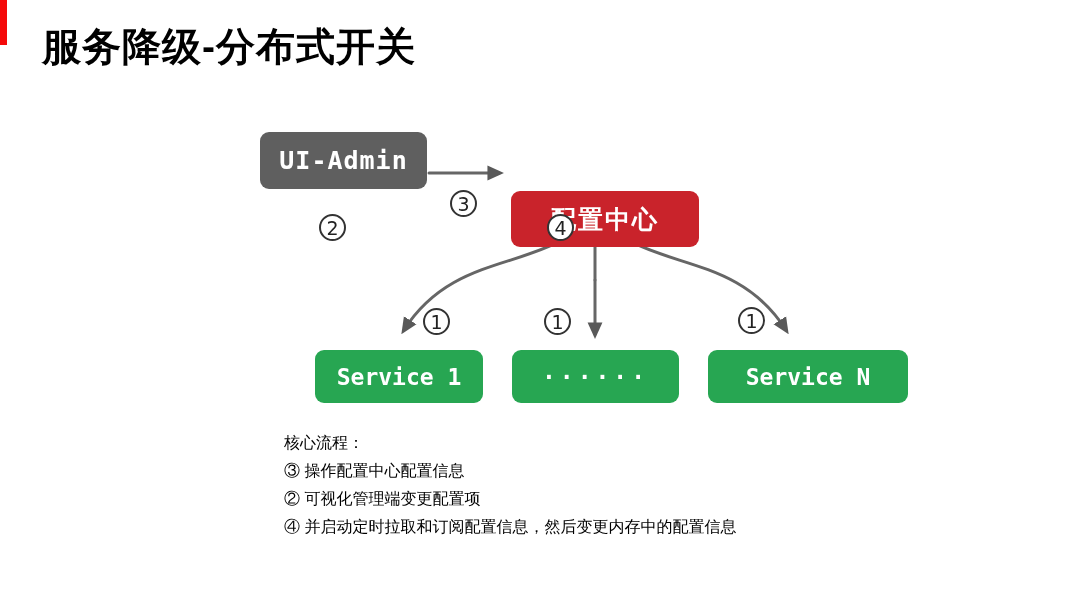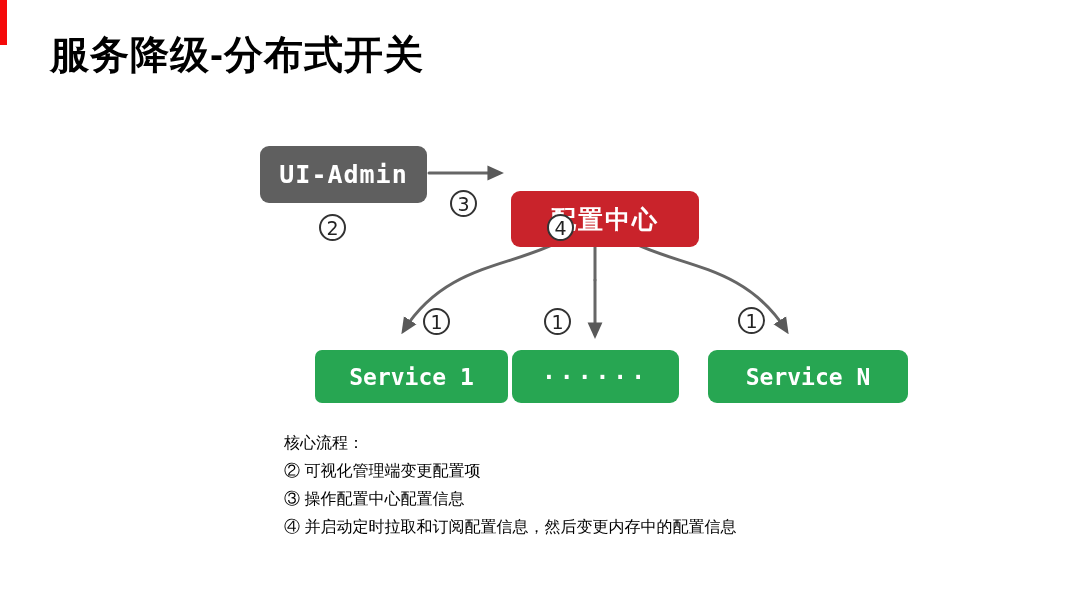--- a/index.html
+++ b/index.html
@@ -4,35 +4,35 @@
 <style>
   html,body{margin:0;padding:0;background:#e8e8e8;}
   .slide{
     position:relative;width:1080px;height:601px;background:#ffffff;
     overflow:hidden;font-family:"Liberation Sans",sans-serif;
   }
   .accent-bar{
     position:absolute;left:0;top:0;width:7px;height:45px;background:#f50a0a;
   }
   .title{
-    position:absolute;left:42px;top:20px;margin:8px;
+    position:absolute;left:42px;top:20px;margin:0;
     font-size:39px;font-weight:bold;color:#000;letter-spacing:1px;
   }
   svg.arrows{position:absolute;left:0;top:0;}
   .node{
     position:absolute;border-radius:9px;color:#fff;
     display:flex;align-items:center;justify-content:center;
     font-family:"DejaVu Sans Mono","Liberation Mono",monospace;
     font-weight:600;
   }
-  .node-gray{left:260px;top:146px;width:167px;height:57px;background:#5f5f5f;font-size:25px;letter-spacing:1px;}
+  .node-gray{left:260px;top:132px;width:167px;height:57px;background:#5f5f5f;font-size:25px;letter-spacing:1px;}
   .node-red{left:511px;top:147px;width:188px;height:56px;background:#c9232b;
             font-family:"Liberation Sans",sans-serif;font-weight:bold;font-size:25px;letter-spacing:2px;margin-top:44px;}
   .node-green{top:350px;height:53px;background:#27a652;font-size:23px;}
-  .node-s1{left:315px;width:193px;border-radius:7px;}
+  .node-s1{left:315px;width:168px;}
   .node-dots{left:512px;width:167px;letter-spacing:4px;font-weight:bold;}
   .node-sn{left:708px;width:200px;}
   .badge{
     position:absolute;width:27px;height:27px;border:2px solid #333;border-radius:50%;
     background:#fff;display:flex;align-items:center;justify-content:center;
     font-size:19px;color:#222;font-family:"DejaVu Sans","Liberation Sans",sans-serif;
     box-sizing:border-box;
   }
   .b2{left:319px;top:214px;}
   .b3{left:450px;top:190px;}
@@ -94,18 +94,18 @@
 
   <div class="badge b2">2</div>
   <div class="badge b3">3</div>
   <div class="badge b4">4</div>
   <div class="badge b1a">1</div>
   <div class="badge b1b">1</div>
   <div class="badge b1c">1</div>
 
   <div class="notes">
     <div>核心流程：</div>
+    <div>③ 操作配置中心配置信息</div>
     <div>② 可视化管理端变更配置项</div>
-    <div>③ 操作配置中心配置信息</div>
     <div>④ 并启动定时拉取和订阅配置信息，然后变更内存中的配置信息</div>
   </div>
 
 </div>
 
 </body></html>

